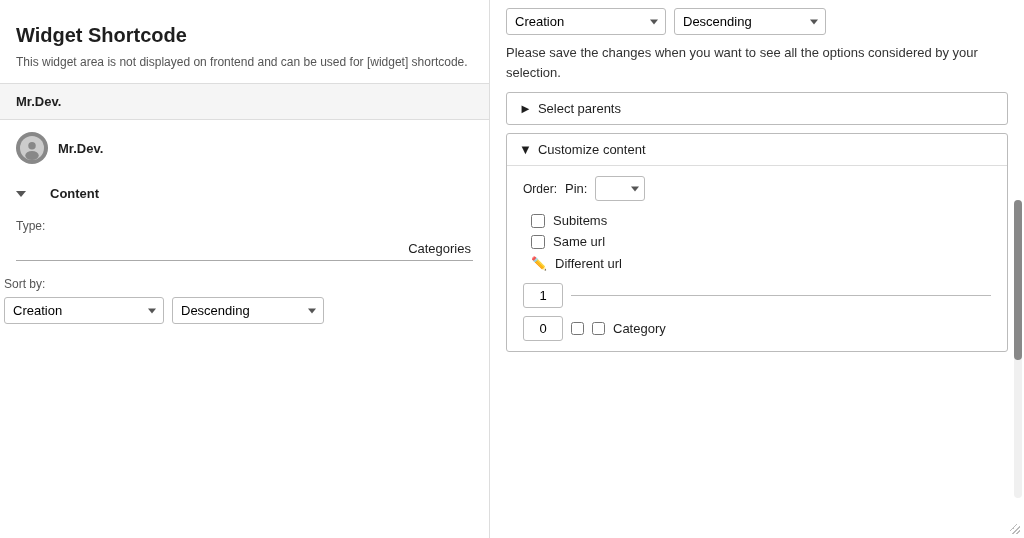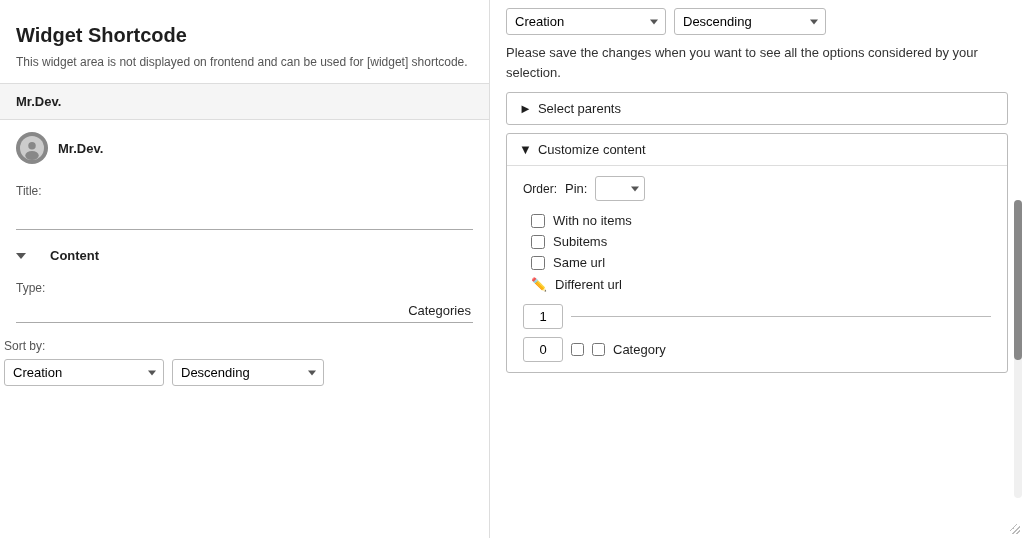--- a/index.html
+++ b/index.html
@@ -389,24 +389,20 @@
     <div class="avatar">
       <svg viewBox="0 0 32 32" fill="none" xmlns="http://www.w3.org/2000/svg">
         <circle cx="16" cy="16" r="16" fill="#ccc"></circle>
         <circle cx="16" cy="13" r="5" fill="#888"></circle>
         <ellipse cx="16" cy="26" rx="9" ry="6" fill="#888"></ellipse>
       </svg>
     </div>
     <span class="user-name">Mr.Dev.</span>
   </div>
 
-  <div class="field-group">
-    <div class="field-label">Title:</div>
-    <input type="text" class="text-input" value="" style="">
-  </div>
 
   <div class="section-toggle">
     <span class="triangle-down"></span>
     <span>Content</span>
   </div>
 
   <div class="type-select-wrapper">
     <div class="field-label">Type:</div>
     <div class="type-display">Categories</div>
   </div>
@@ -470,24 +466,20 @@
         <div class="pin-select-wrapper">
           <select class="pin-select">
             <option></option>
           </select>
         </div>
       </div>
 
       <div class="checkboxes-grid">
         <label class="checkbox-row">
           <input type="checkbox" style="">
-          <span>With no items</span>
-        </label>
-        <label class="checkbox-row">
-          <input type="checkbox" style="">
           <span>Subitems</span>
         </label>
         <label class="checkbox-row">
           <input type="checkbox" style="">
           <span>Same url</span>
         </label>
         <label class="checkbox-row">
           <span class="icon-pencil-slash">✏️</span>
           <span>Different url</span>
         </label>

